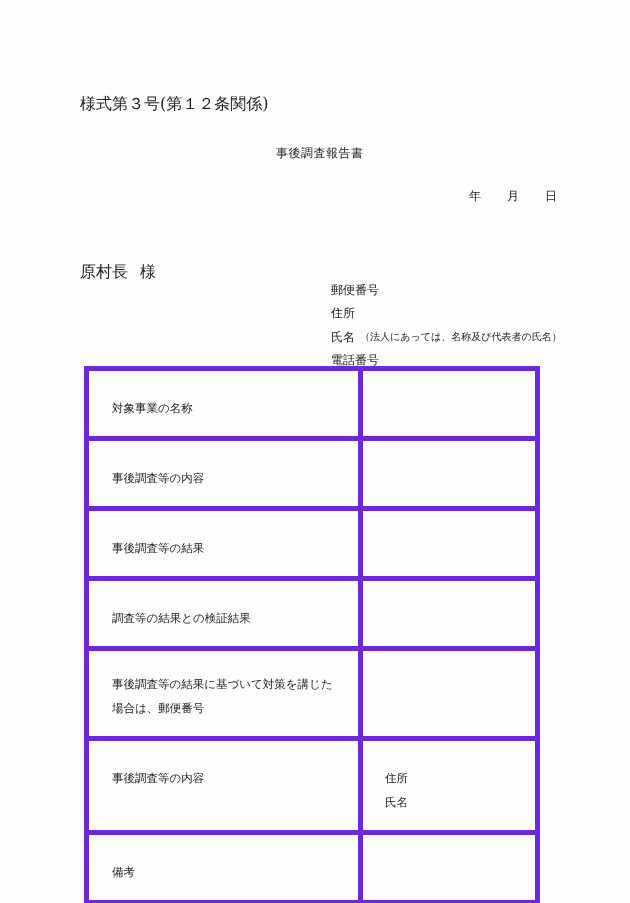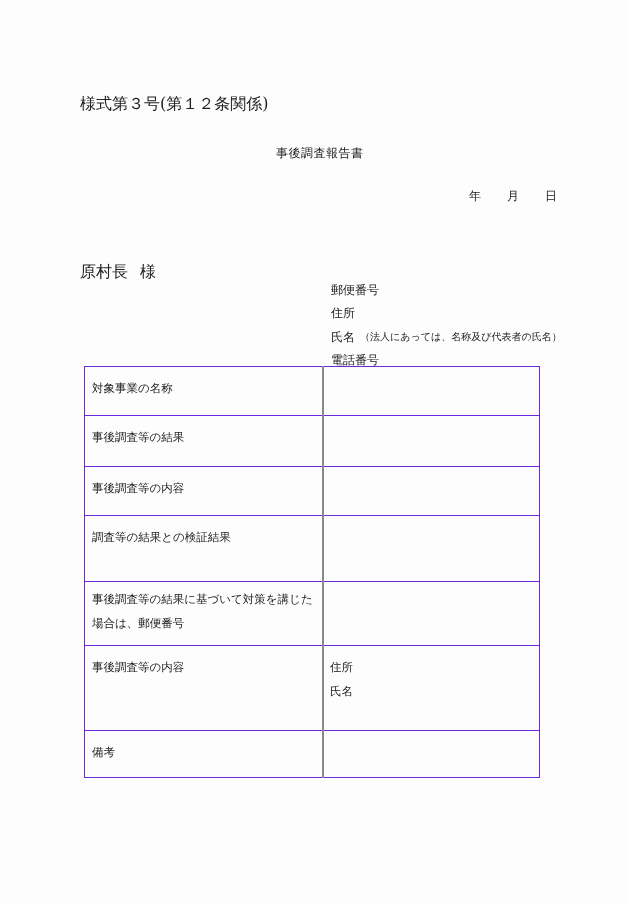--- a/index.html
+++ b/index.html
@@ -33,23 +33,23 @@
 
     #report-table {
       position: absolute;
       left: 84px;
       top: 366px;
       width: 456px;
       border-collapse: collapse;
       table-layout: fixed;
     }
     #report-table td {
-      border: 1px solid #6d28d9;
+      border: 5px solid #6d28d9;
       vertical-align: top;
-      padding: 0;
+      padding: 16px;
       font-size: 11.5px;
     }
     #report-table td.label-cell { width: 237px; }
     #report-table td.value-cell { border-left: 2px solid #8a8a8a; }
     .cell-text { padding: 9px 0 0 7px; line-height: 24px; }
     .value-text { padding: 9px 0 0 6px; line-height: 24px; }
   </style>
 </head>
 <body>
 
@@ -73,29 +73,29 @@
 <div class="abs applicant-field" id="applicant-phone">電話番号</div>
 
 <table id="report-table">
   <tbody>
       <tr style="height:49px;">
     <td class="label-cell">
           <div class="cell-text">対象事業の名称</div>
         </td>
     <td class="value-cell"></td>
   </tr>
+  <tr style="height:49px;">
+    <td class="label-cell">
+          <div class="cell-text">事後調査等の内容</div>
+        </td>
+    <td class="value-cell"></td>
+  </tr>
   <tr style="height:51px;">
     <td class="label-cell">
           <div class="cell-text">事後調査等の結果</div>
-        </td>
-    <td class="value-cell"></td>
-  </tr>
-  <tr style="height:49px;">
-    <td class="label-cell">
-          <div class="cell-text">事後調査等の内容</div>
         </td>
     <td class="value-cell"></td>
   </tr>
   <tr style="height:66px;">
     <td class="label-cell">
           <div class="cell-text">調査等の結果との検証結果</div>
         </td>
     <td class="value-cell"></td>
   </tr>
   <tr style="height:64px;">

